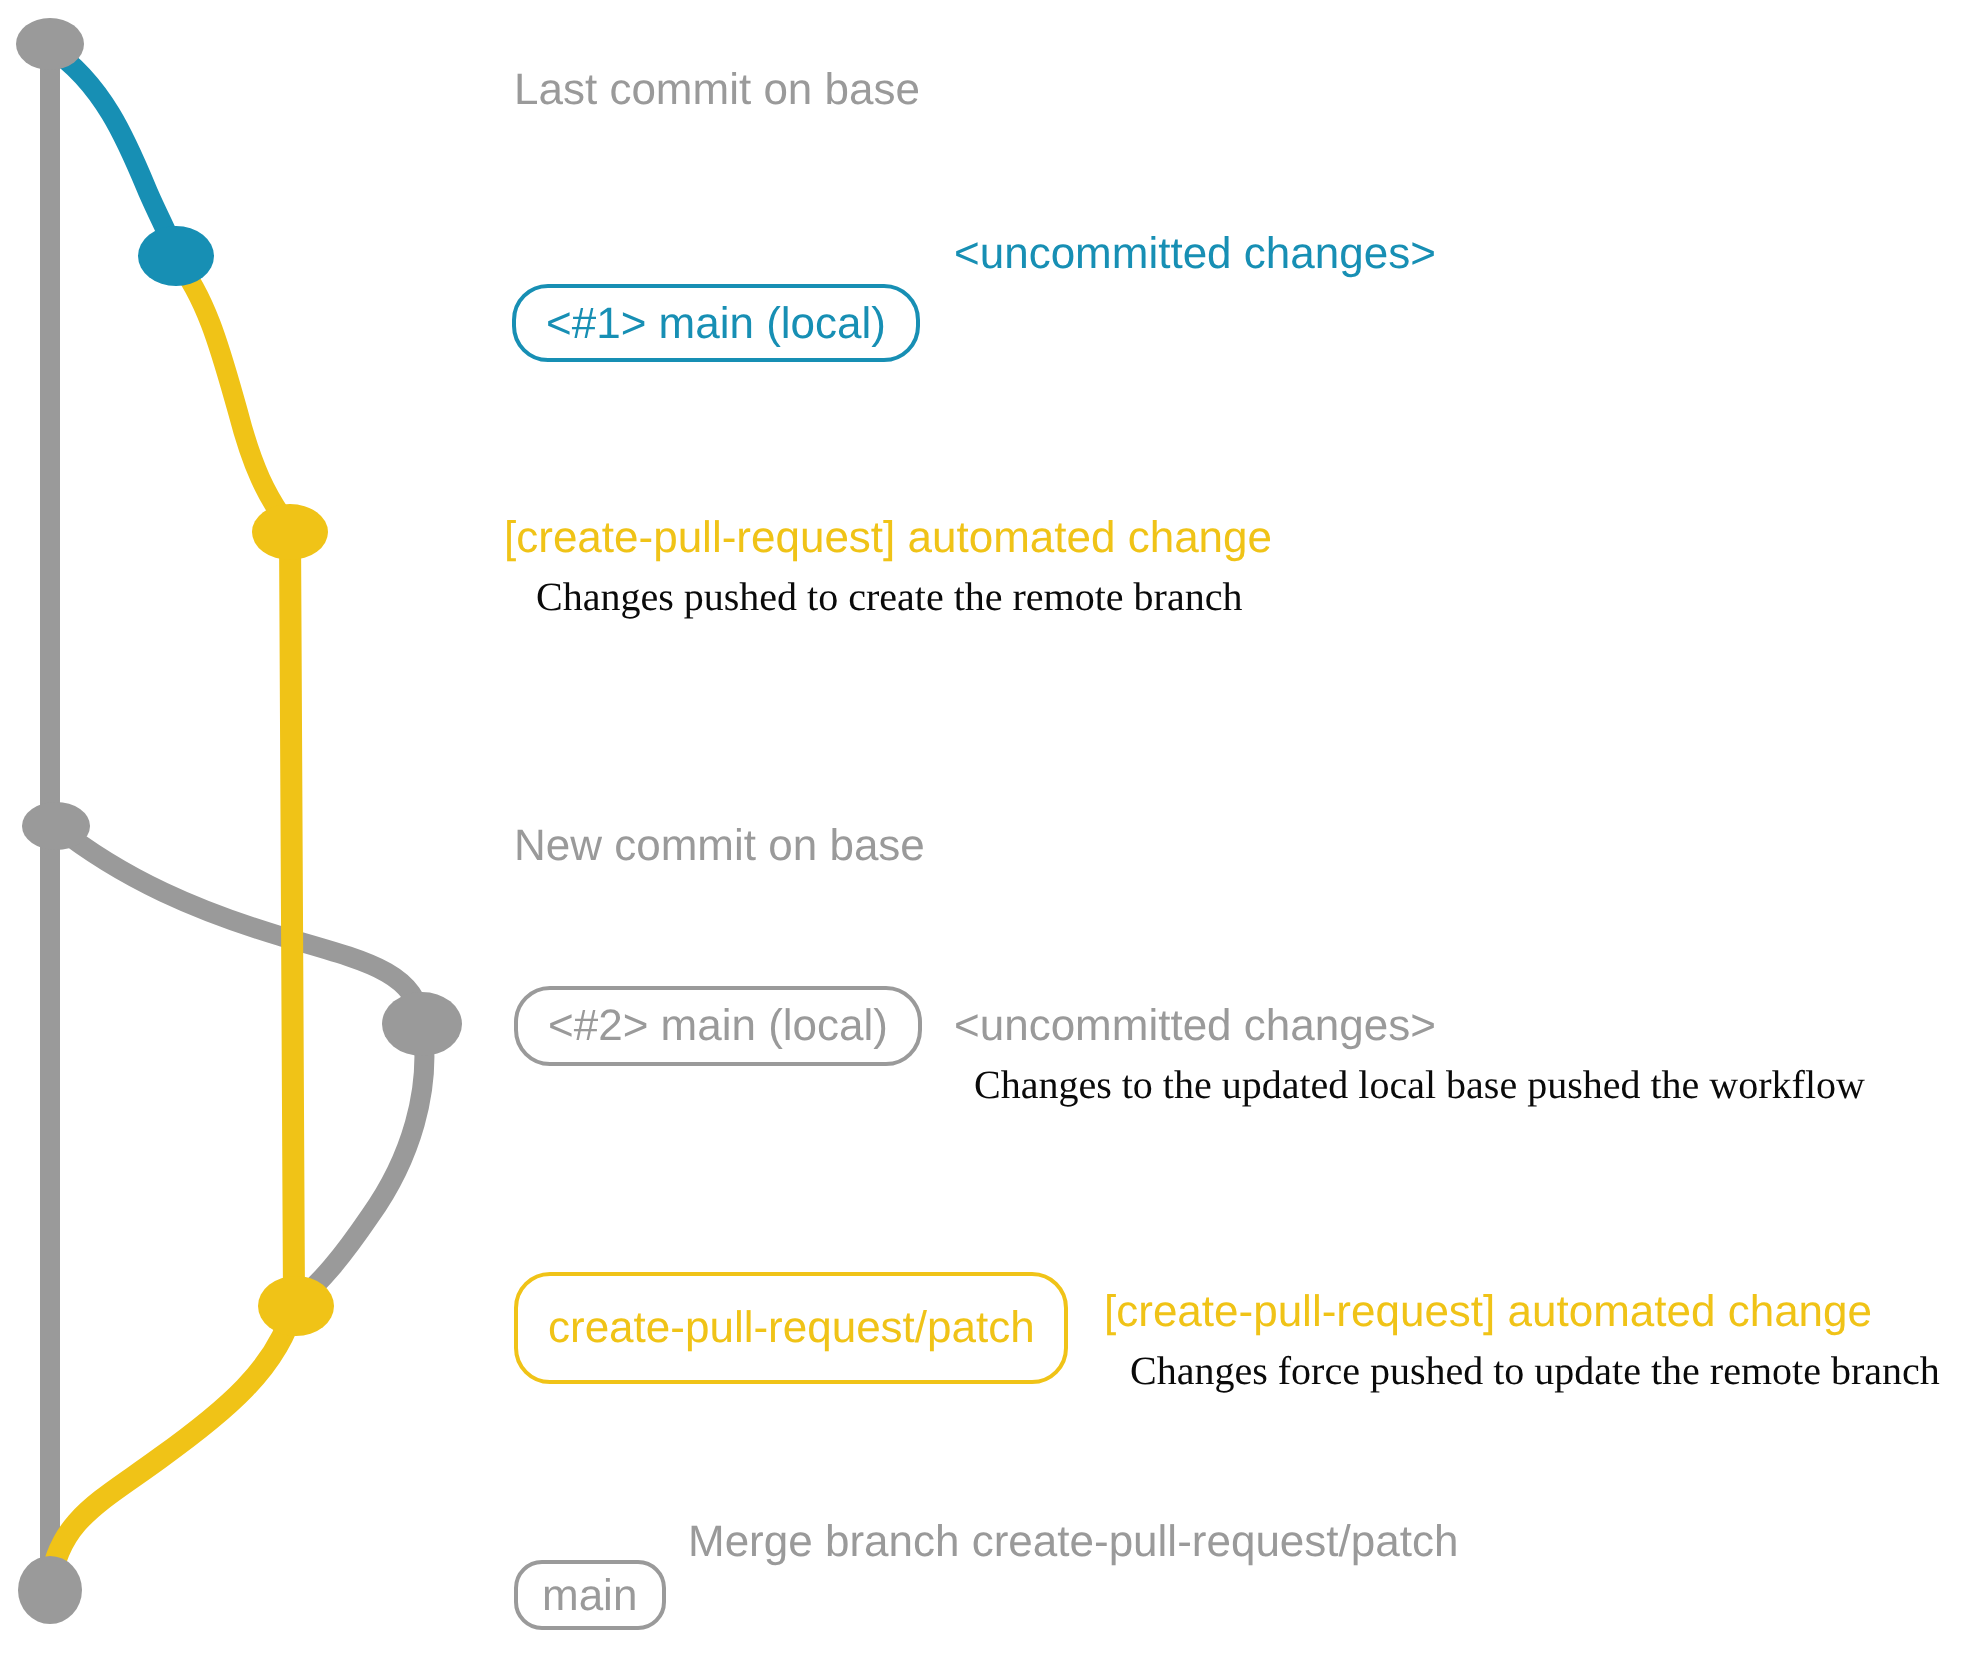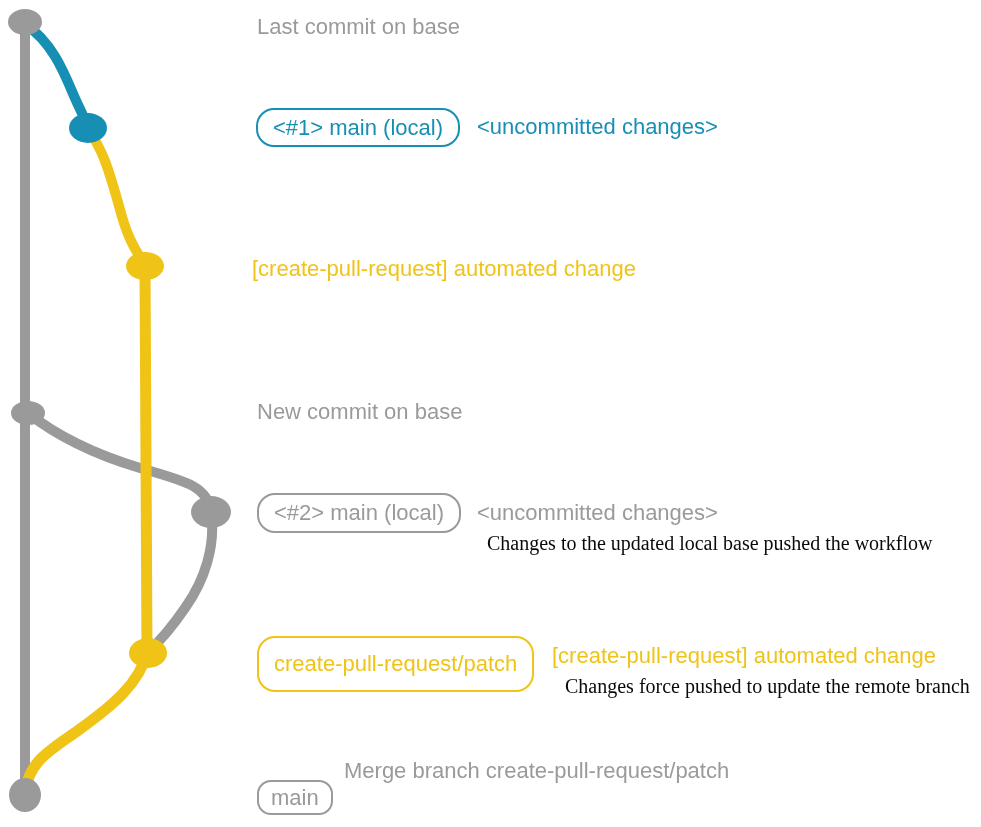--- a/index.html
+++ b/index.html
@@ -15,21 +15,21 @@
   .yellow { color:var(--yellow); }
   .serif {
     font-family:"Liberation Serif", serif;
     font-size:20px; color:var(--ink);
   }
   .pill {
     position:absolute; display:flex; align-items:center; justify-content:center;
     border:2px solid; border-radius:18px; background:#fff;
     font-size:22px; padding:0 15px; box-sizing:border-box; white-space:nowrap;
   }
-  .pill.blue   { border-color:var(--blue);  color:var(--blue); }
+  .pill.blue   { border-color:var(--blue);  color:var(--blue);margin-top:34px; }
   .pill.grayb  { border-color:var(--gray);  color:var(--gray); }
   .pill.yellowb{ border-color:var(--yellow);color:var(--yellow); }
   .pill.small  { padding:0 12px; border-radius:14px; }
 </style>
 </head>
 <body>
 
 <div class="stage">
 
   <svg class="graph-svg" width="250" height="827" viewBox="0 0 250 827">
@@ -46,28 +46,29 @@
 
     <ellipse cx="25" cy="22" rx="17" ry="13" fill="var(--gray)"></ellipse>
     <ellipse cx="28" cy="413" rx="17" ry="12" fill="var(--gray)"></ellipse>
     <ellipse cx="211" cy="512" rx="20" ry="16" fill="var(--gray)"></ellipse>
     <ellipse cx="25" cy="795" rx="16" ry="17" fill="var(--gray)"></ellipse>
     <ellipse cx="88" cy="128" rx="19" ry="15" fill="var(--blue)"></ellipse>
     <ellipse cx="145" cy="266" rx="19" ry="14" fill="var(--yellow)"></ellipse>
     <ellipse cx="148" cy="653" rx="19" ry="15" fill="var(--yellow)"></ellipse>
   </svg>
 
-  <div class="lbl sans gray" style="left:257px; top:14px">Last commit on base</div>
+  <div class="lbl sans gray" style="left:257px; top:32px">Last commit on base</div>
 
   <div class="pill blue" style="left:256px; top:108px; height:39px">&lt;#1&gt; main (local)</div>
   <div class="lbl sans blue" style="left:477px; top:114px">&lt;uncommitted changes&gt;</div>
 
   <div class="lbl sans yellow" style="left:252px; top:256px">[create-pull-request] automated change</div>
+  <div class="lbl serif" style="left:268px; top:288px">Changes pushed to create the remote branch</div>
 
-  <div class="lbl sans gray" style="left:257px; top:399px">New commit on base</div>
+  <div class="lbl sans gray" style="left:257px; top:410px">New commit on base</div>
 
   <div class="pill grayb" style="left:257px; top:493px; height:40px">&lt;#2&gt; main (local)</div>
   <div class="lbl sans gray" style="left:477px; top:500px">&lt;uncommitted changes&gt;</div>
   <div class="lbl serif" style="left:487px; top:532px">Changes to the updated local base pushed the workflow</div>
 
   <div class="pill yellowb" style="left:257px; top:636px; height:56px">create-pull-request/patch</div>
   <div class="lbl sans yellow" style="left:552px; top:643px">[create-pull-request] automated change</div>
   <div class="lbl serif" style="left:565px; top:675px">Changes force pushed to update the remote branch</div>
 
   <div class="pill grayb small" style="left:257px; top:780px; height:35px">main</div>

